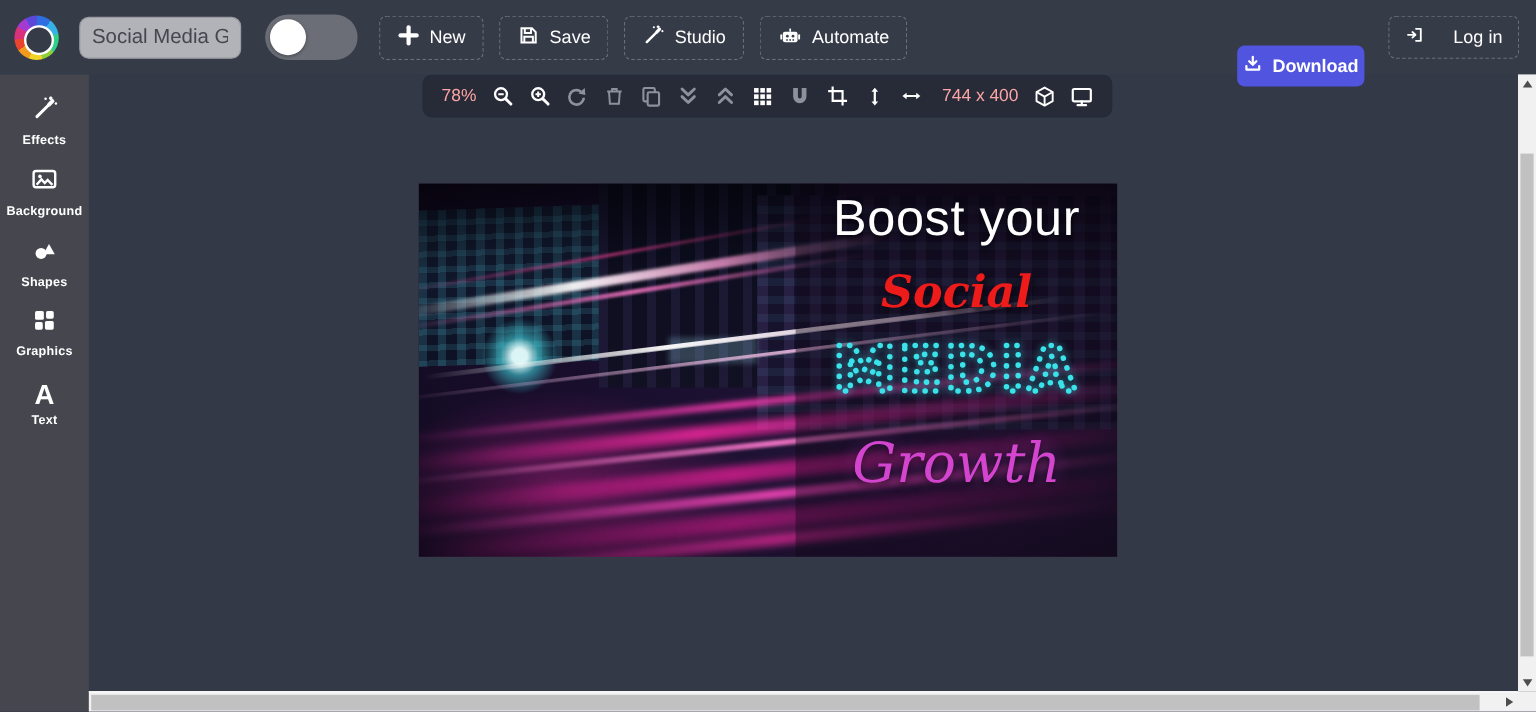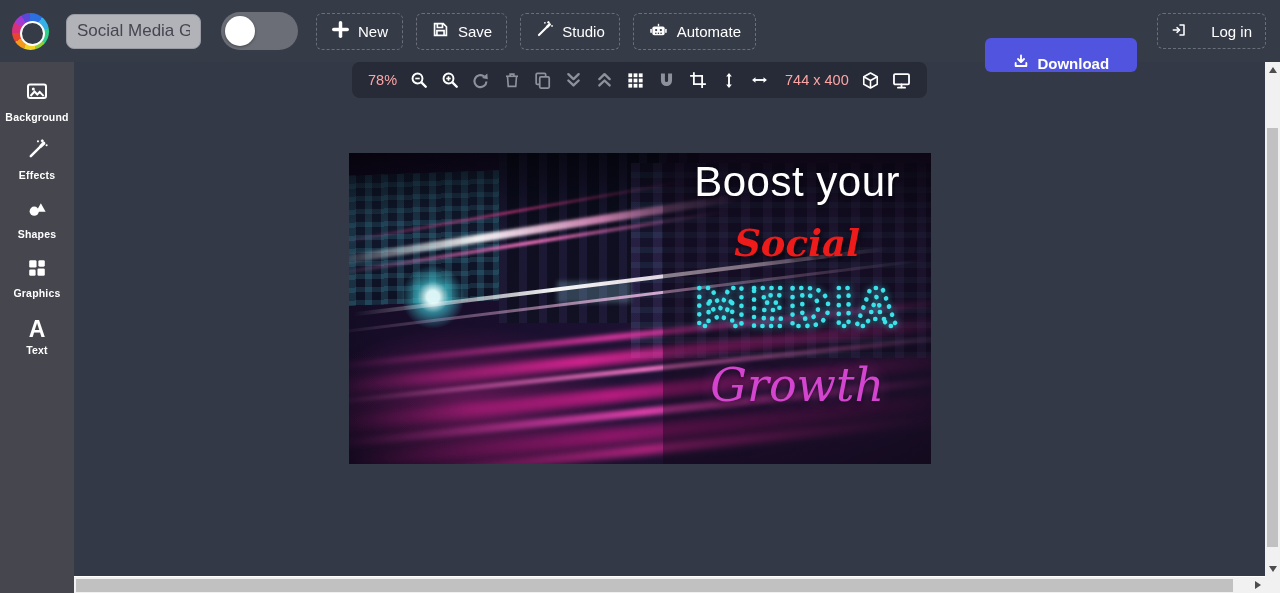--- a/index.html
+++ b/index.html
@@ -13,21 +13,21 @@
   .logo::after { content:""; position:absolute; left:8px; top:8px; width:21px; height:21px; border-radius:50%; background:#363b48; border:2.5px solid #ffffff; }
   .brand { margin-left:9px; font-size:19px; letter-spacing:.4px; white-space:nowrap; }
   .brand .bname { color:#575be6; font-weight:bold; }
   .brand .bsuffix { color:#ffffff; font-weight:600; margin-left:5px; }
   .title-input { margin-left:17px; width:135px; height:35px; background:#b2b3b8; border:1px solid #9a9ba2; border-radius:8px; color:#45464f; font-size:17px; padding:0 10px; font-family:"Liberation Sans",sans-serif; outline:none; }
   .toggle { margin-left:20px; width:77px; height:38px; border-radius:19px; background:#6b6e76; position:relative; cursor:pointer; flex:0 0 auto; }
   .toggle .knob { position:absolute; left:4px; top:4px; width:30px; height:30px; border-radius:50%; background:#ffffff; box-shadow:0 1px 3px rgba(0,0,0,.35); }
   .hbtn-group { display:flex; margin-left:18px; gap:13px; }
   .hbtn { display:flex; align-items:center; gap:8px; height:37px; padding:0 14px; border:1px dashed #6a6f7b; border-radius:6px; background:transparent; color:#fff; font-size:15px; font-family:"Liberation Sans",sans-serif; cursor:pointer; white-space:nowrap; }
   .right-group { margin-left:auto; display:flex; align-items:center; gap:20px; margin-right:14px; }
-  .download-btn { display:flex; align-items:flex-end; gap:8px; height:34px; padding:0 28px; border:none; border-radius:6px; background:#5154df; color:#fff; font-size:15px; font-weight:bold; font-family:"Liberation Sans",sans-serif; cursor:pointer; white-space:nowrap;margin-top:48px; }
+  .download-btn { display:flex; align-items:center; gap:8px; height:34px; padding:0 5px; border:none; border-radius:6px; background:#5154df; color:#fff; font-size:15px; font-weight:bold; font-family:"Liberation Sans",sans-serif; cursor:pointer; white-space:nowrap;margin-top:48px; }
   .login-btn { display:flex; align-items:center; gap:24px; height:36px; padding:0 13px; border:1px dashed #6a6f7b; border-radius:6px; background:transparent; color:#fff; font-size:15px; font-family:"Liberation Sans",sans-serif; cursor:pointer; white-space:nowrap; }
 
   
   .sidebar { position:absolute; left:0; top:62px; width:74px; height:531px; background:#46474e; z-index:20; display:flex; flex-direction:column; padding-top:9px; }
   .side-item { height:59px; display:flex; flex-direction:column; align-items:center; justify-content:center; gap:4px; cursor:pointer; }
   .side-item .slabel { color:#ffffff; font-size:10.5px; font-weight:bold; letter-spacing:.2px; }
   .side-item .a-glyph { color:#fff; font-size:23px; font-weight:bold; line-height:22px; }
 
   
   .canvas-area { position:absolute; left:74px; top:62px; width:1191px; height:514px; background:#333947; overflow:hidden; z-index:10; }
@@ -156,37 +156,37 @@
             <line x1="3.5" y1="12" x2="12.5" y2="12"></line>
             <path d="M9 8.5 L12.8 12 L9 15.5"></path>
           </svg></span>
       <span>Log in</span>
     </button>
   </div>
 </div>
 
 <div class="sidebar">
   <div class="side-item">
-    <span><svg width="24" height="24" viewBox="0 0 24 24" fill="none" stroke="#fff" stroke-width="2">
-          <rect x="3" y="5.5" width="18" height="13.5" rx="2"></rect>
-          <circle cx="8.3" cy="10" r="1.5" fill="#fff" stroke="none"></circle>
-          <path d="M5.5 17 l4-4.5 2.8 3 2.4-2.6 4 4.2"></path>
-        </svg></span>
-    <span class="slabel">Background</span>
-  </div>
-  <div class="side-item">
     <span><svg width="23" height="23" viewBox="0 0 24 24">
           <line x1="5" y1="19" x2="14.5" y2="9.5" stroke="#fff" stroke-width="2.6" stroke-linecap="round"></line>
           <line x1="15.5" y1="8.5" x2="18.5" y2="5.5" stroke="#fff" stroke-width="3.4" stroke-linecap="round"></line>
           <line x1="17" y1="1.5" x2="17" y2="4.5" stroke="#fff" stroke-width="1.6"></line>
           <line x1="15.5" y1="3" x2="18.5" y2="3" stroke="#fff" stroke-width="1.6"></line>
           <circle cx="21.5" cy="7.5" r="1.1" fill="#fff"></circle>
           <circle cx="12.5" cy="3.5" r="1.1" fill="#fff"></circle>
         </svg></span>
     <span class="slabel">Effects</span>
+  </div>
+  <div class="side-item">
+    <span><svg width="24" height="24" viewBox="0 0 24 24" fill="none" stroke="#fff" stroke-width="2">
+          <rect x="3" y="5.5" width="18" height="13.5" rx="2"></rect>
+          <circle cx="8.3" cy="10" r="1.5" fill="#fff" stroke="none"></circle>
+          <path d="M5.5 17 l4-4.5 2.8 3 2.4-2.6 4 4.2"></path>
+        </svg></span>
+    <span class="slabel">Background</span>
   </div>
   <div class="side-item">
     <span><svg width="23" height="23" viewBox="0 0 24 24">
           <circle cx="8.6" cy="14.8" r="4.8" fill="#fff"></circle>
           <polygon points="15.5,6.5 20.5,15.5 10.5,15.5" fill="#fff"></polygon>
         </svg></span>
     <span class="slabel">Shapes</span>
   </div>
   <div class="side-item">
     <span><svg width="22" height="22" viewBox="0 0 24 24">

